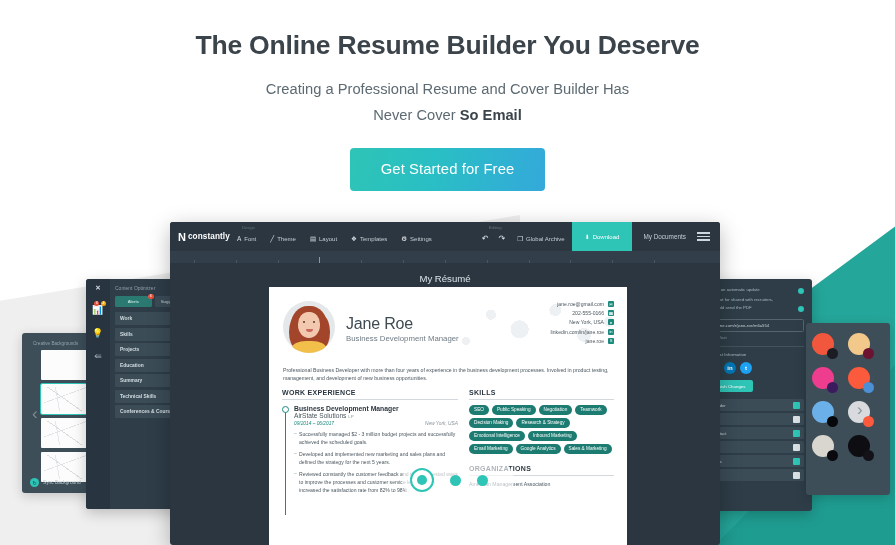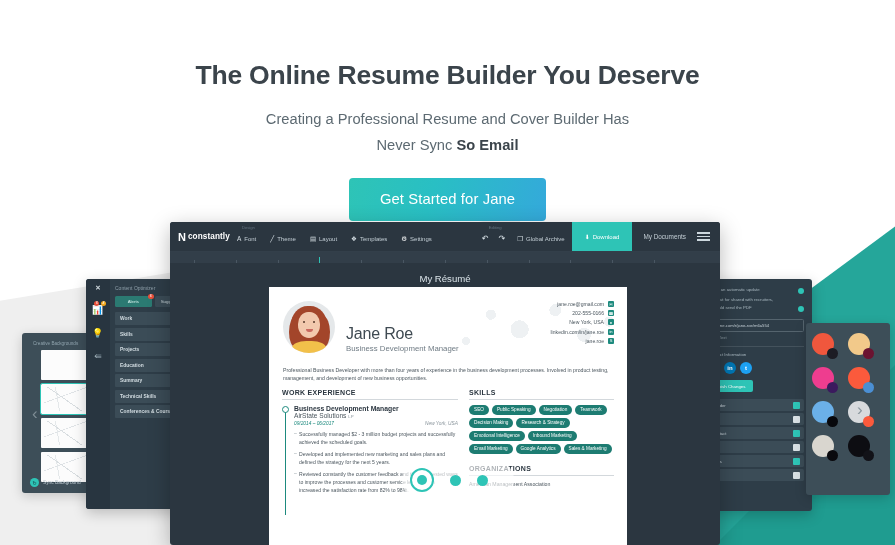--- a/index.html
+++ b/index.html
@@ -23,21 +23,21 @@
     background: #25a69a;
     clip-path: polygon(4% 100%, 100% 2%, 100% 100%);
   }
   .bg-teal-strip {
     position: absolute; right: 0; bottom: 0; width: 300px; height: 250px;
     background: #1f9c90;
     clip-path: polygon(40% 100%, 100% 28%, 100% 100%);
   }
 
   
-  .hero { position: relative; z-index: 5; padding-top: 44px; text-align: center; margin-top: 16px; }
+  .hero { position: relative; z-index: 5; padding-top: 30px; text-align: center; }
   .hero h1 {
     font-size: 26.5px; font-weight: bold; color: #3b444b;
     letter-spacing: -0.2px; line-height: 1.2;
   }
   .hero .sub {
     margin-top: 14px; font-size: 14.7px; color: #5d6a72;
     line-height: 1.78; font-weight: normal;
   }
   .hero .sub b { color: #3b444b; font-weight: bold; }
   .cta {
@@ -181,21 +181,21 @@
   .pg-head::before {
     content:''; position: absolute; inset: 0;
     background:
       radial-gradient(circle at 62% 36%, #eef1f3 0 5px, transparent 5px),
       radial-gradient(circle at 70% 55%, #eef1f3 0 9px, transparent 9px),
       radial-gradient(circle at 80% 30%, #eef1f3 0 6px, transparent 6px),
       radial-gradient(circle at 88% 62%, #eef1f3 0 7px, transparent 7px),
       radial-gradient(circle at 55% 70%, #eef1f3 0 4px, transparent 4px),
       radial-gradient(circle at 95% 45%, #eef1f3 0 5px, transparent 5px);
   }
-  .pg-head-row { position: relative; display: flex; align-items: flex-end; }
+  .pg-head-row { position: relative; display: flex; align-items: center; }
   .avatar {
     width: 52px; height: 52px; border-radius: 50%; background: #e5e8ea;
     overflow: hidden; position: relative; flex: none; margin-top: 2px;
   }
   .av-hair { position: absolute; left: 8px; top: 5px; width: 36px; height: 40px;
              background: #a3452a; border-radius: 46% 46% 36% 36%; }
   .av-face { position: absolute; left: 15px; top: 11px; width: 22px; height: 26px;
              background: #f2c9ae; border-radius: 46% 46% 50% 50%; }
   .av-eye { position: absolute; width: 2.4px; height: 2.4px; background: #54372a; border-radius: 50%; top: 20px; }
   .av-eye.l { left: 20px; } .av-eye.r { left: 30px; }
@@ -327,23 +327,23 @@
   <div class="bg-white"></div>
   <div class="bg-gray-diag"></div>
   <div class="bg-teal-diag"></div>
   <div class="bg-teal-strip"></div>
 </div>
 
 <div class="hero">
   <h1>The Online Resume Builder You Deserve</h1>
   <div class="sub">
     <span>Creating a Professional Resume and Cover Builder Has</span><br>
-    <span><span>Never Sync </span><b>So Email</b></span>
+    <span><span>Never Cover </span><b>So Email</b></span>
   </div>
-  <button class="cta">Get Started for Jane</button>
+  <button class="cta">Get Started for Free</button>
 </div>
 
 <div class="stage">
 
   <div class="card-left">
     <div class="ttl">Creative Backgrounds</div>
     <div class="thumb-col">
       <div class="thumb blank"></div>
       <div class="thumb sel"></div>
       <div class="thumb"></div>

